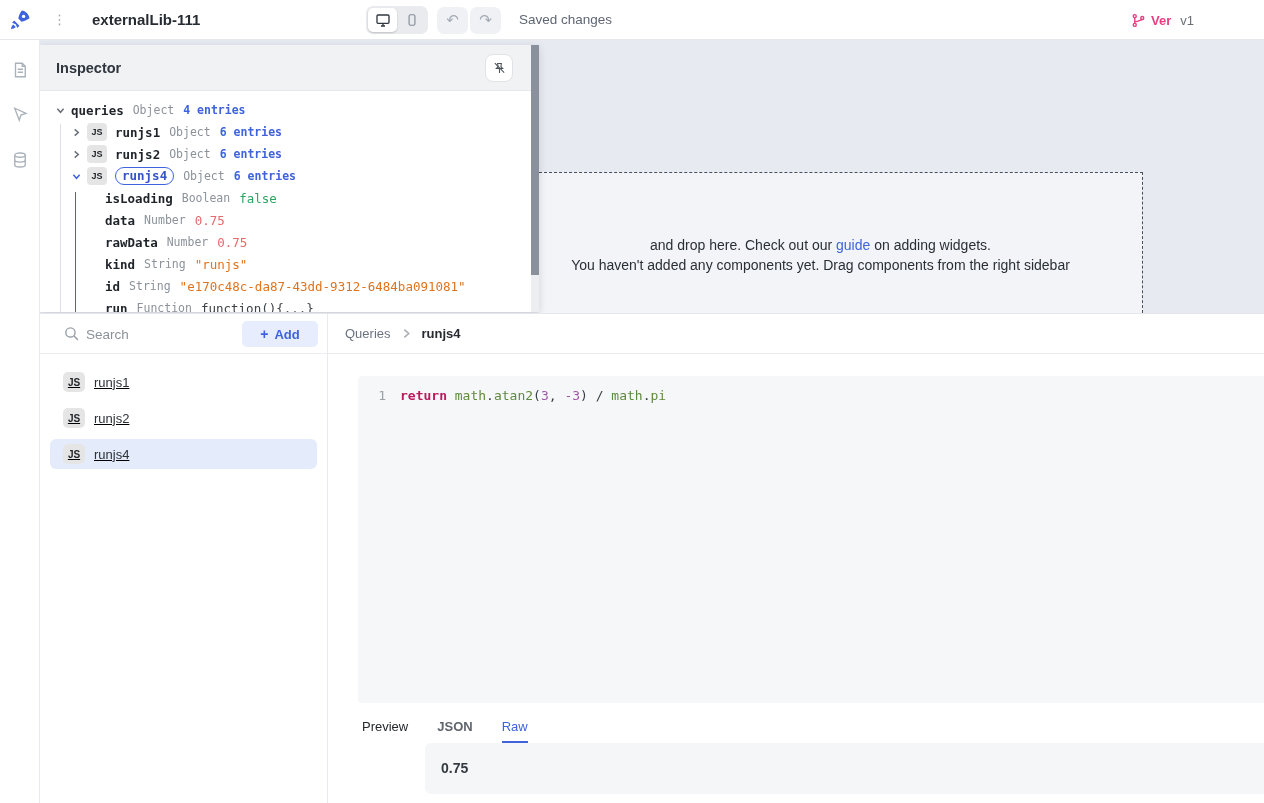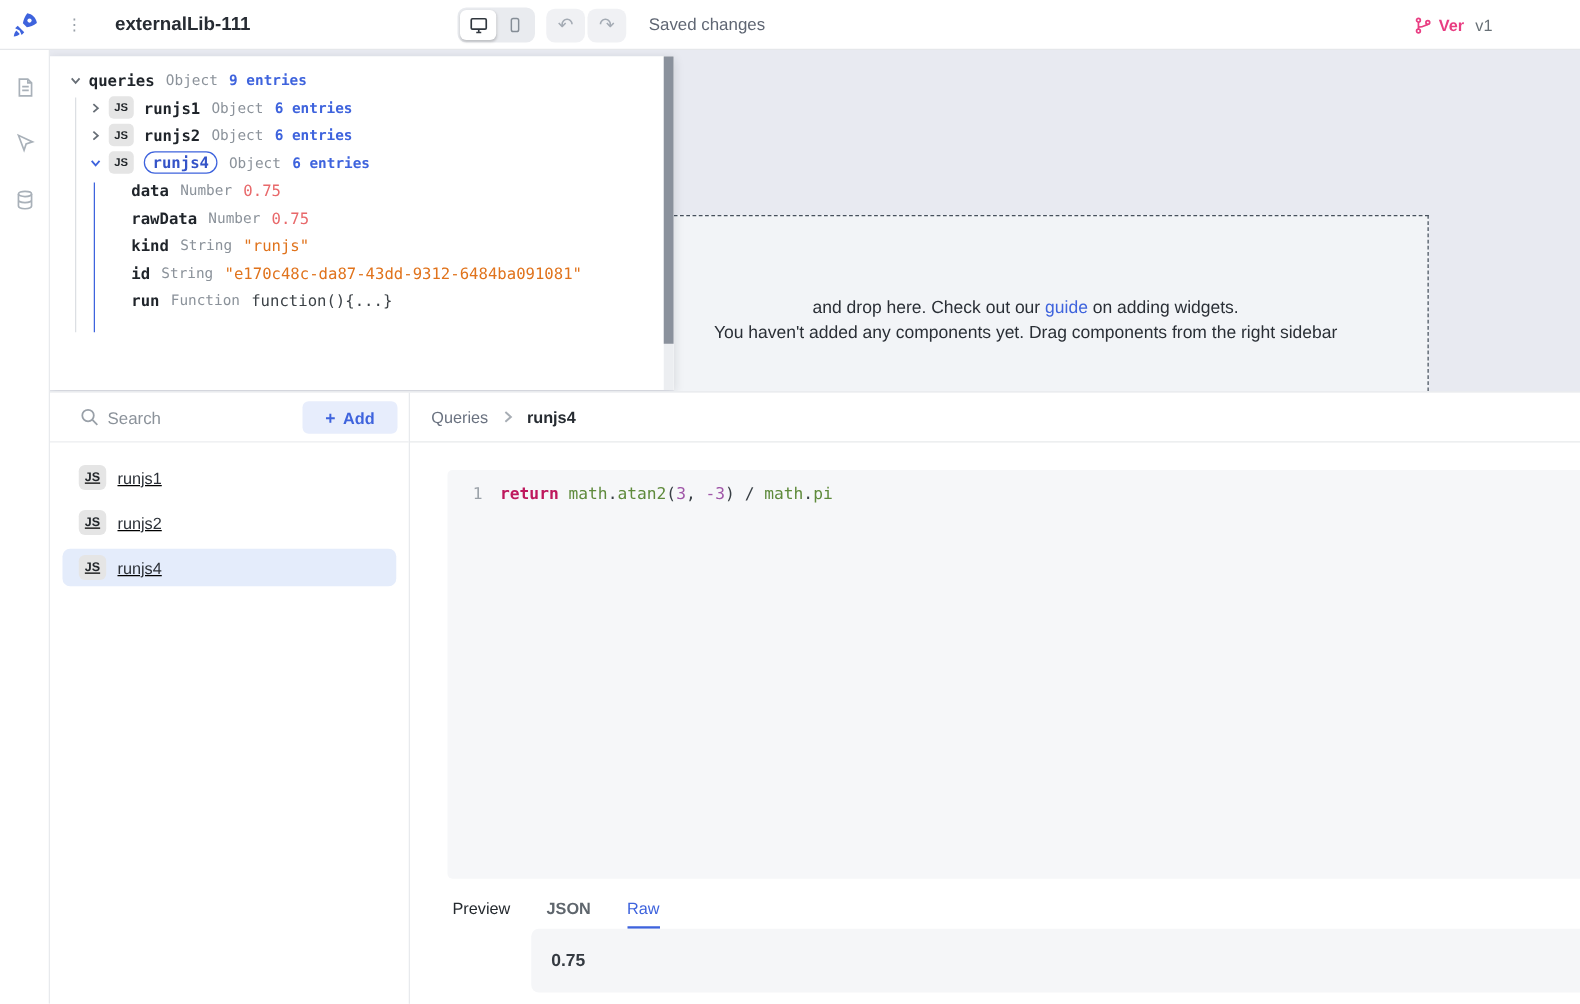--- a/index.html
+++ b/index.html
@@ -164,33 +164,42 @@
 <div class="canvas">
   <div class="canvas-inner">
     <div class="canvas-msg">
       <div><span>and drop here. Check out our </span><a>guide</a><span> on adding widgets.</span></div>
       <div>You haven't added any components yet. Drag components from the right sidebar</div>
     </div>
   </div>
 </div>
 
 <div class="inspector">
+  <div class="insp-header">
+    <div class="insp-title">Inspector</div>
+    <div class="pin-btn">
+      <svg width="15" height="15" viewBox="0 0 24 24" fill="none" stroke="#4b5258" stroke-width="1.7">
+        <path d="M9 4h6l-.8 5.2 2.8 2.8H7l2.8-2.8L9 4zM12 12v7"></path>
+        <path d="M4.5 3.5l15 15"></path>
+      </svg>
+    </div>
+  </div>
   <div class="insp-body">
     <div class="guide gray"></div>
     <div class="guide blue"></div>
 
     <div class="t-row t-root">
       <span class="chev down">
           <svg width="9" height="9" viewBox="0 0 10 10" fill="none" stroke="#676e76" stroke-width="1.6">
             <path d="M3 1.5l4 3.5-4 3.5"></path>
           </svg>
         </span>
       <span class="t-key">queries</span>
       <span class="t-type">Object</span>
-      <span class="t-count">9 entries</span>
+      <span class="t-count">4 entries</span>
     </div>
 
     <div class="t-row t-child">
       <span class="chev">
           <svg width="9" height="9" viewBox="0 0 10 10" fill="none" stroke="#676e76" stroke-width="1.6">
             <path d="M3 1.5l4 3.5-4 3.5"></path>
           </svg>
         </span>
       <span class="js-badge">JS</span>
       <span class="t-key after-badge">runjs1</span>
@@ -215,20 +224,25 @@
           <svg width="9" height="9" viewBox="0 0 10 10" fill="none" stroke="#3e63dd" stroke-width="1.6">
             <path d="M3 1.5l4 3.5-4 3.5"></path>
           </svg>
         </span>
       <span class="js-badge">JS</span>
       <span class="pill">runjs4</span>
       <span class="t-type">Object</span>
       <span class="t-count">6 entries</span>
     </div>
 
+    <div class="t-row t-prop">
+      <span class="t-key" style="margin-left:0">isLoading</span>
+      <span class="t-type">Boolean</span>
+      <span class="t-val v-bool">false</span>
+    </div>
     <div class="t-row t-prop">
       <span class="t-key" style="margin-left:0">data</span>
       <span class="t-type">Number</span>
       <span class="t-val v-num">0.75</span>
     </div>
     <div class="t-row t-prop">
       <span class="t-key" style="margin-left:0">rawData</span>
       <span class="t-type">Number</span>
       <span class="t-val v-num">0.75</span>
     </div>

